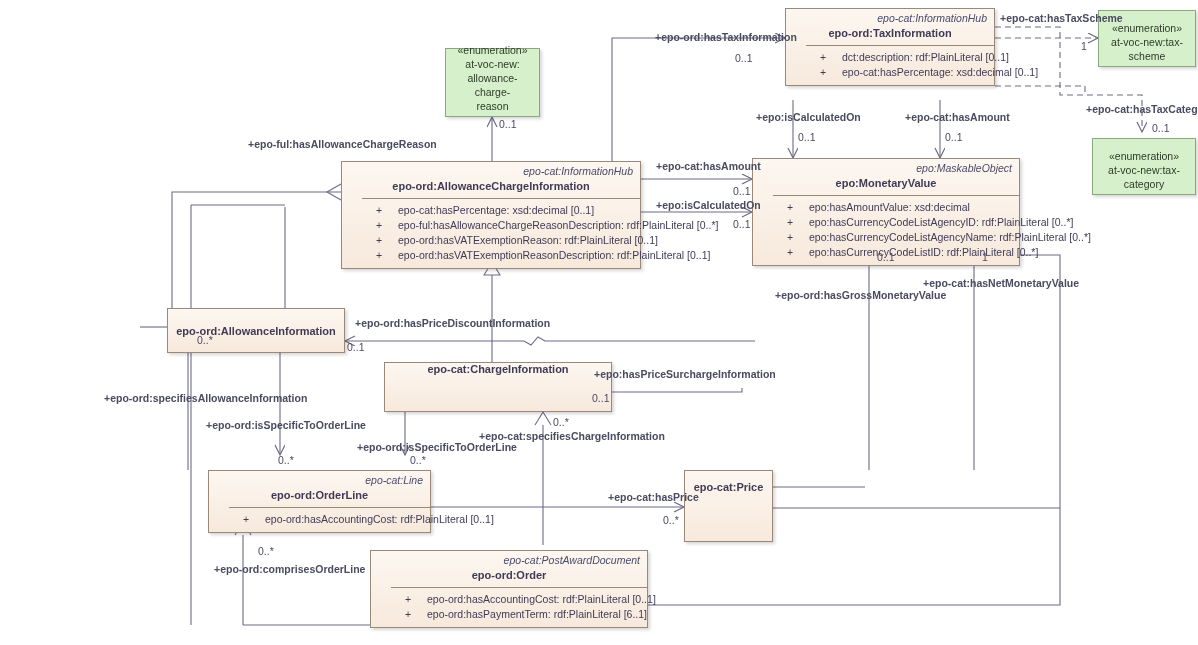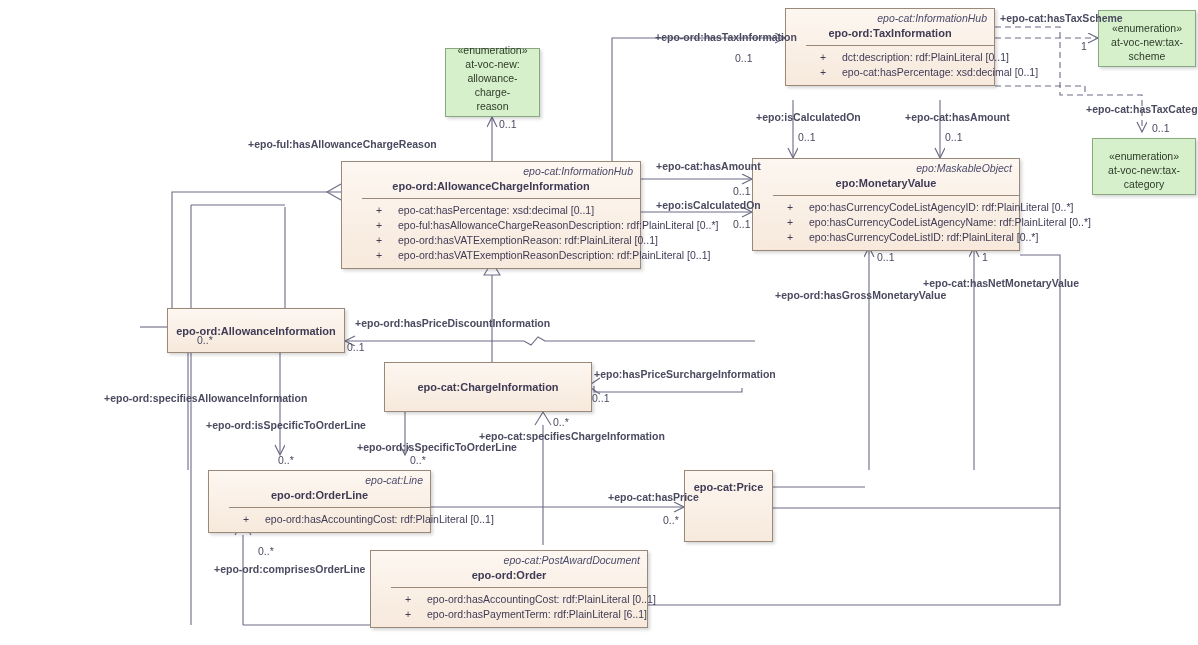--- a/index.html
+++ b/index.html
@@ -179,31 +179,32 @@
       <div class="attr"><span class="plus">+</span><span>epo-ful:hasAllowanceChargeReasonDescription: rdf:PlainLiteral [0..*]</span></div>
       <div class="attr"><span class="plus">+</span><span>epo-ord:hasVATExemptionReason: rdf:PlainLiteral [0..1]</span></div>
       <div class="attr"><span class="plus">+</span><span>epo-ord:hasVATExemptionReasonDescription: rdf:PlainLiteral [0..1]</span></div>
     </div>
   </div>
 
   <div class="node" style="left:752px; top:158px; width:268px;">
     <div class="stereo">epo:MaskableObject</div>
     <div class="cname">epo:MonetaryValue</div>
     <div class="attrs">
+      <div class="attr"><span class="plus">+</span><span>epo:hasAmountValue: xsd:decimal</span></div>
       <div class="attr"><span class="plus">+</span><span>epo:hasCurrencyCodeListAgencyID: rdf:PlainLiteral [0..*]</span></div>
       <div class="attr"><span class="plus">+</span><span>epo:hasCurrencyCodeListAgencyName: rdf:PlainLiteral [0..*]</span></div>
       <div class="attr"><span class="plus">+</span><span>epo:hasCurrencyCodeListID: rdf:PlainLiteral [0..*]</span></div>
     </div>
   </div>
 
   <div class="node" style="left:167px; top:308px; width:178px; height:45px; display:flex; align-items:center; justify-content:center;">
     <div class="cname" style="padding:0;">epo-ord:AllowanceInformation</div>
   </div>
 
-  <div class="node" style="left:384px; top:362px; width:208px; height:50px; display:flex; align-items:center; justify-content:center;">
+  <div class="node" style="left:384px; top:362px; width:228px; height:50px; display:flex; justify-content:center;">
     <div class="cname" style="padding:0;">epo-cat:ChargeInformation</div>
   </div>
 
   <div class="node" style="left:208px; top:470px; width:223px;">
     <div class="stereo">epo-cat:Line</div>
     <div class="cname">epo-ord:OrderLine</div>
     <div class="attrs">
       <div class="attr"><span class="plus">+</span><span>epo-ord:hasAccountingCost: rdf:PlainLiteral [0..1]</span></div>
     </div>
   </div>

